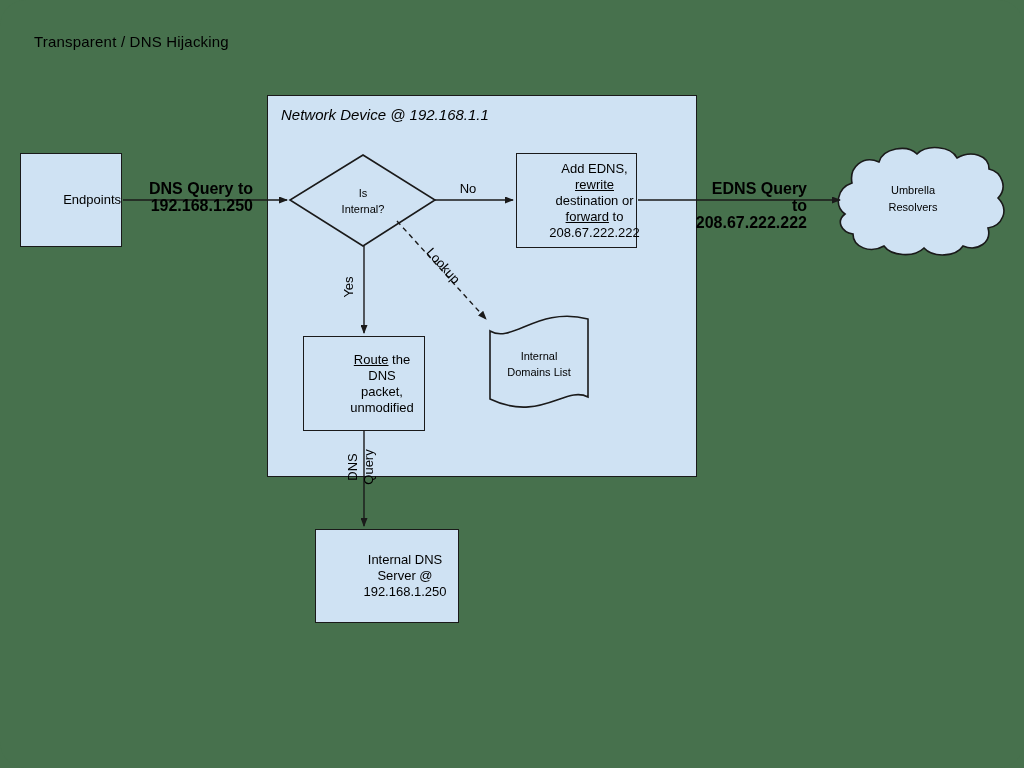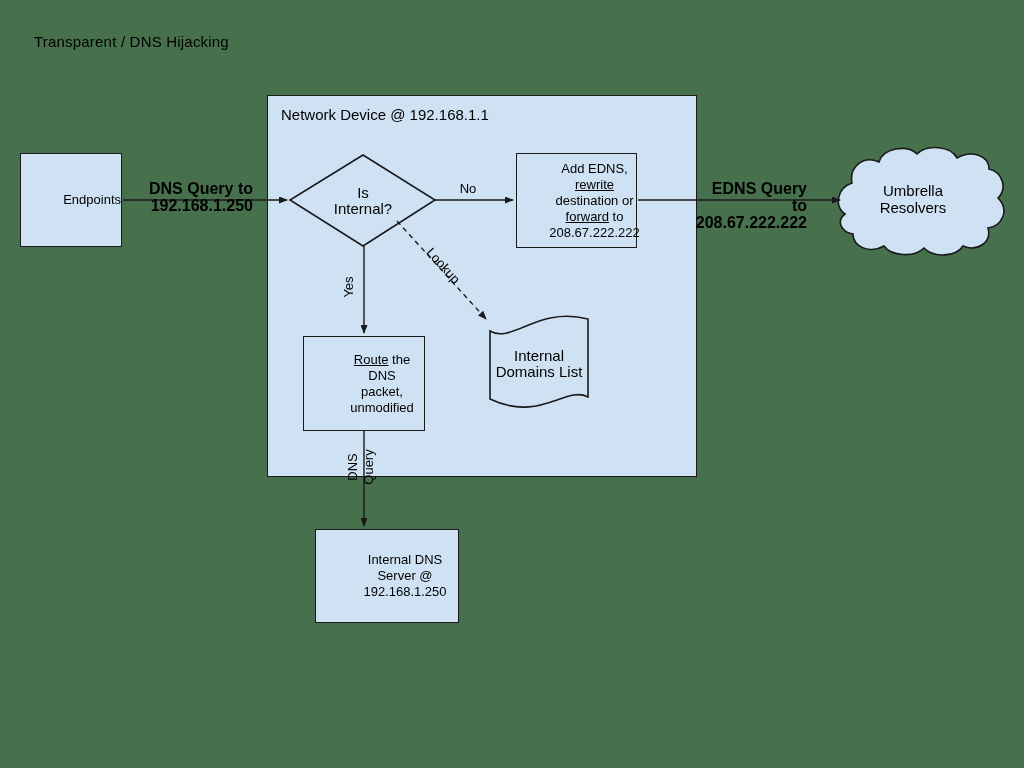--- a/index.html
+++ b/index.html
@@ -31,20 +31,21 @@
   }
   .big-box {
     left: 267px; top: 95px;
     width: 430px; height: 382px;
     background: var(--shape-fill);
     border: 1.5px solid var(--stroke);
   }
   .big-box-label {
     left: 281px; top: 106px;
     font-size: 15px;
+    font-style: italic;
   }
   svg.layer {
     left: 0; top: 0;
     width: 1024px; height: 768px;
     pointer-events: none;
   }
   .fillshape { fill: var(--shape-fill); stroke: var(--stroke); stroke-width: 1.6; }
   .aline { fill: none; stroke: var(--stroke); stroke-width: 1.4; }
   .dash { stroke-dasharray: 5 4; }
   #ah path { fill: var(--stroke); }
@@ -59,21 +60,21 @@
     font-size: 13px;
     line-height: 16px;
     padding-left: 36px;
   }
   .endpoints-box { left: 20px; top: 153px; width: 102px; height: 94px; align-items: flex-end; }
   .add-edns-box  { left: 516px; top: 153px; width: 121px; height: 95px; }
   .route-box     { left: 303px; top: 336px; width: 122px; height: 95px; }
   .internal-dns-box { left: 315px; top: 529px; width: 144px; height: 94px; text-align: center; }
   .overlay-text {
     text-align: center;
-    font-size: 15px;
+    font-size: 11px;
     line-height: 16px;
   }
   .decision-text { left: 313px; top: 185px; width: 100px; }
   .cloud-text    { left: 863px; top: 182px; width: 100px; line-height: 17px; }
   .scroll-text   { left: 488px; top: 348px; width: 102px; }
   .edge-label {
     text-align: right;
     font-size: 16px;
     line-height: 17px;
     font-weight: 700;

